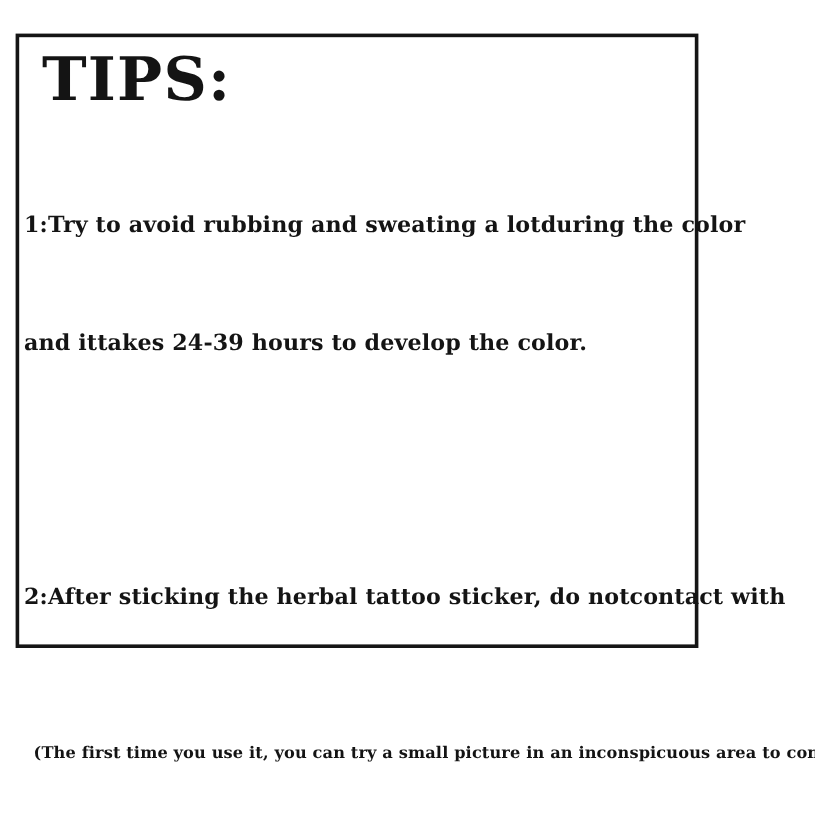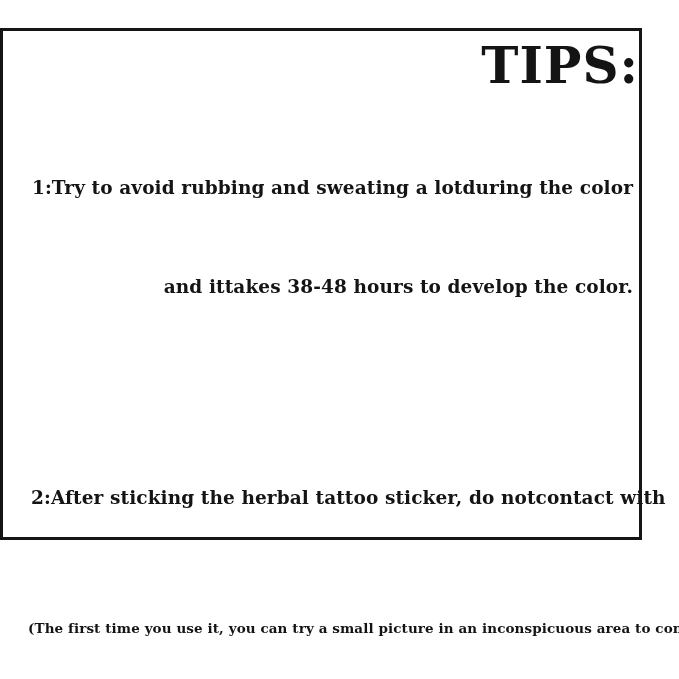--- a/index.html
+++ b/index.html
@@ -11,37 +11,36 @@
     width: 679px;
     height: 679px;
     background: #ffffff;
     font-family: "DejaVu Serif", "Liberation Serif", serif;
     font-weight: bold;
     color: #141414;
     overflow: hidden;
   }
   .tips-box {
     position: absolute;
-    left: 0;
+    left: 13px;
     top: 28px;
-    width: 642px;
+    width: 569px;
     height: 512px;
     border: 3px solid #151515;
     box-sizing: border-box;
     background: #ffffff;
-    text-align: right;
   }
   .title {
     margin: 10px 0 0 19px;
     font-size: 50px;
     line-height: 1.0;
     letter-spacing: 1px;
   }
   .tip {
-    margin-left: 28px;
+    margin-left: 4px;
     margin-right: 6px;
     font-size: 18.5px;
     line-height: 33px;
     white-space: pre;
     letter-spacing: 0.1px;
   }
   .tip-1 { margin-top: 14px; }
   .tip-2 { margin-top: 46px; }
   .footnote {
     position: absolute;
@@ -58,21 +57,21 @@
   }
 </style>
 </head>
 <body>
 
 <div class="tips-box">
   <h1 class="title">TIPS:</h1>
 
   <div class="tip tip-1">
     <span class="line">1:Try to avoid rubbing and sweating a lotduring the color</span>
-    <span class="line">and ittakes 38-48 hours to develop the color.</span>
+    <span class="line">and ittakes 24-39 hours to develop the color.</span>
   </div>
 
   <div class="tip tip-2">
     <span class="line">2:After sticking the herbal tattoo sticker, do notcontact with</span>
     
     
     
   </div>
 
 </div>

